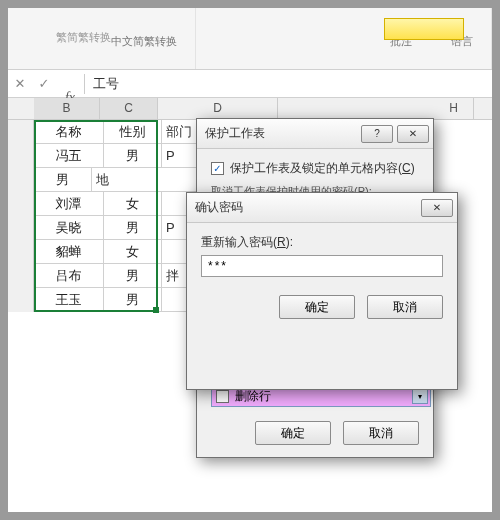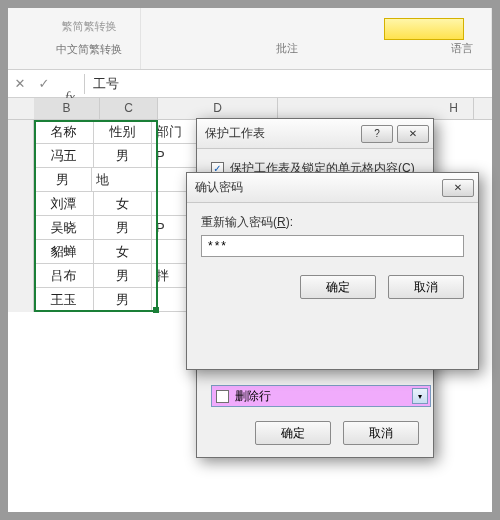--- a/index.html
+++ b/index.html
@@ -20,23 +20,23 @@
   }
   .ribbon {
     height: 62px;
     background: #f5f5f5;
     border-bottom: 1px solid #d0d0d0;
     display: flex;
     padding-left: 30px;
   }
   .ribbon-group {
     display: flex;
-    flex-direction: column;
+    flex-direction: row;
     align-items: center;
-    justify-content: center;
+    justify-content: flex-end;
     padding: 2px 18px 4px;
     border-right: 1px solid #e3e3e3;
     color: #5a5a5a;
   }
   .ribbon-group .gtop { color:#999; font-size:11px; min-height:14px; }
   .ribbon-group .glabel { color:#777; font-size:11px; margin-top:8px; }
   .ribbon-hl {
     position:absolute; right:28px; top:10px; width:80px; height:22px;
     background: linear-gradient(#fff6a8,#ffe24e);
     border:1px solid #d4b100;
@@ -61,21 +61,21 @@
   .col-h.D { width:120px; }
   .col-h.H { width:40px; position:absolute; right:18px; }
   .grid { position:relative; }
   .grid-row { display:flex; padding-left:26px; }
   .row-h { position:absolute; left:0; width:26px; height:100%; background:#f0f0f0; border-right:1px solid #ccc; }
   .cell {
     height:24px; line-height:23px; text-align:center;
     border-right:1px solid #d0d0d0; border-bottom:1px solid #d0d0d0;
     font-size:13px; color:#222;
   }
-  .cell.B { width:60px; }
+  .cell.B { width:70px; }
   .cell.C { width:58px; }
   .cell.D { width:120px; text-align:left; padding-left:4px; color:#333; overflow:hidden; white-space:nowrap; }
   .header-cell { font-weight:normal; }
   .sel-outline {
     position:absolute; left:26px; top:0; width:124px; height:192px;
     border:2px solid #1a7f37; pointer-events:none;
   }
   .sel-handle {
     position:absolute; right:-3px; bottom:-3px; width:6px; height:6px;
     background:#1a7f37;
@@ -239,21 +239,21 @@
       <span>删除行</span>
       <span class="dd-arrow">▾</span>
     </div>
   </div>
   <div class="btn-row" style="position:absolute; bottom:0; right:0; left:0;">
     <span class="btn">确定</span>
     <span class="btn">取消</span>
   </div>
 </div>
 
-<div class="dialog" style="left:186px; top:172px; width:293px; height:198px;">
+<div class="dialog" style="left:186px; top:192px; width:272px; height:198px;">
   <div class="titlebar">
     <span>确认密码</span>
     <span class="spacer"></span>
     <span class="winbtn">✕</span>
   </div>
   <div class="dlg-body">
     <div style="margin-bottom:4px;">
       <span>重新输入密码(</span><span class="underline">R</span><span>):</span>
     </div>
     <input class="text-input" value="***" style="">

